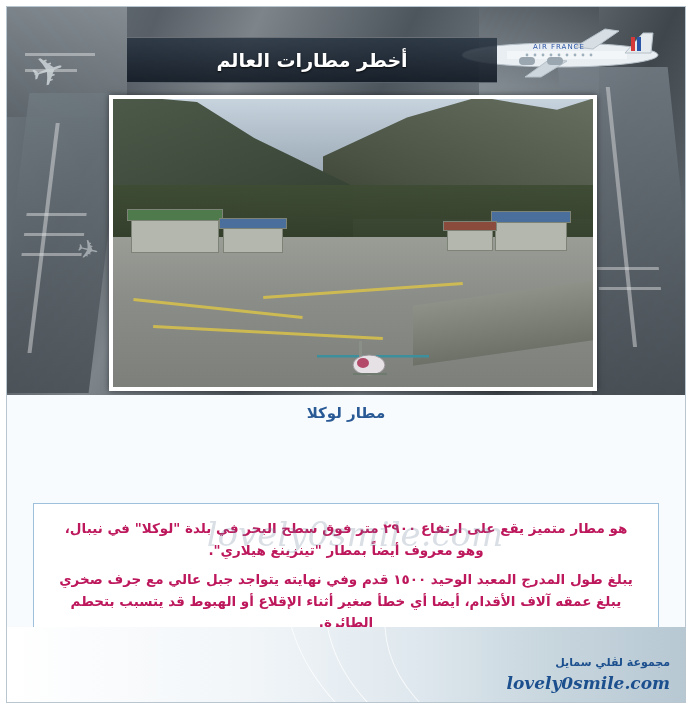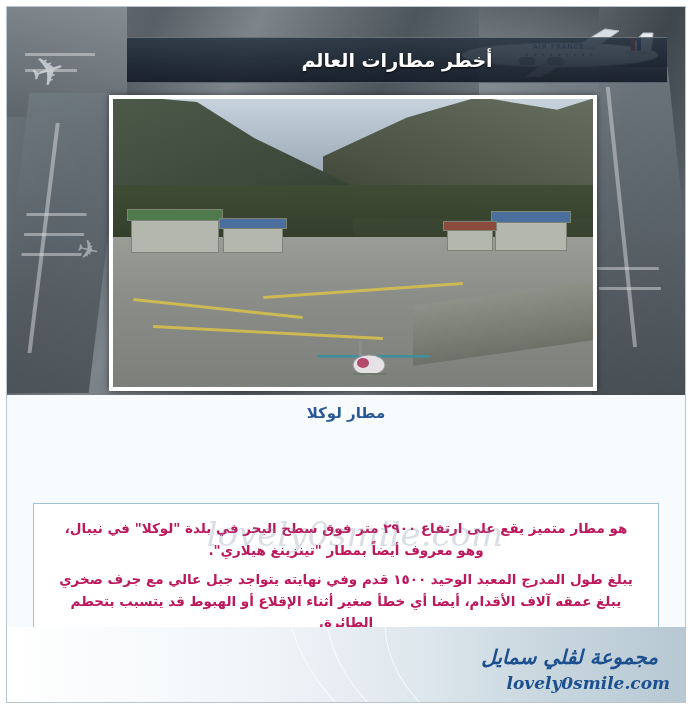--- a/index.html
+++ b/index.html
@@ -81,21 +81,21 @@
     opacity: .85;
     transform: rotate(-18deg);
   }
   .mini-plane.p2 { font-size: 26px; opacity: .6; transform: rotate(14deg); }
 
   
   .title-bar {
     position: absolute;
     left: 120px;
     top: 30px;
-    width: 540px;
+    width: 370px;
     height: 44px;
     background: linear-gradient(180deg, rgba(40,52,66,.85), rgba(18,26,36,.9));
     border-top: 1px solid rgba(255,255,255,.35);
     border-bottom: 1px solid rgba(255,255,255,.2);
     display: flex;
     align-items: center;
     justify-content: center;
   }
   .title-bar .title-text {
     color: #ffffff;
@@ -261,26 +261,25 @@
     border-radius: 50%;
     width: 420px; height: 300px;
     right: -60px; top: -150px;
     transform: rotate(12deg);
   }
   .bottom-band .swoosh.s2 { width: 520px; height: 360px; right: -120px; top: -190px; }
   .bottom-band .swoosh.s3 { width: 320px; height: 240px; right: -20px; top: -110px; }
 
   .brand-ar {
     position: absolute;
-    right: 34px;
+    right: 22px;
     bottom: 40px;
     color: #1c4f8e;
-    font-size: 20px;
-    font-weight: bold;
-    font-style: italic;
+    font-size: 11px;
+    font-weight: bold;
   }
   .brand-en {
     position: absolute;
     right: 22px;
     bottom: 16px;
     color: #1c4f8e;
     font-size: 17px;
     font-style: italic;
     font-family: "DejaVu Serif", "Liberation Serif", serif;
     font-weight: bold;

